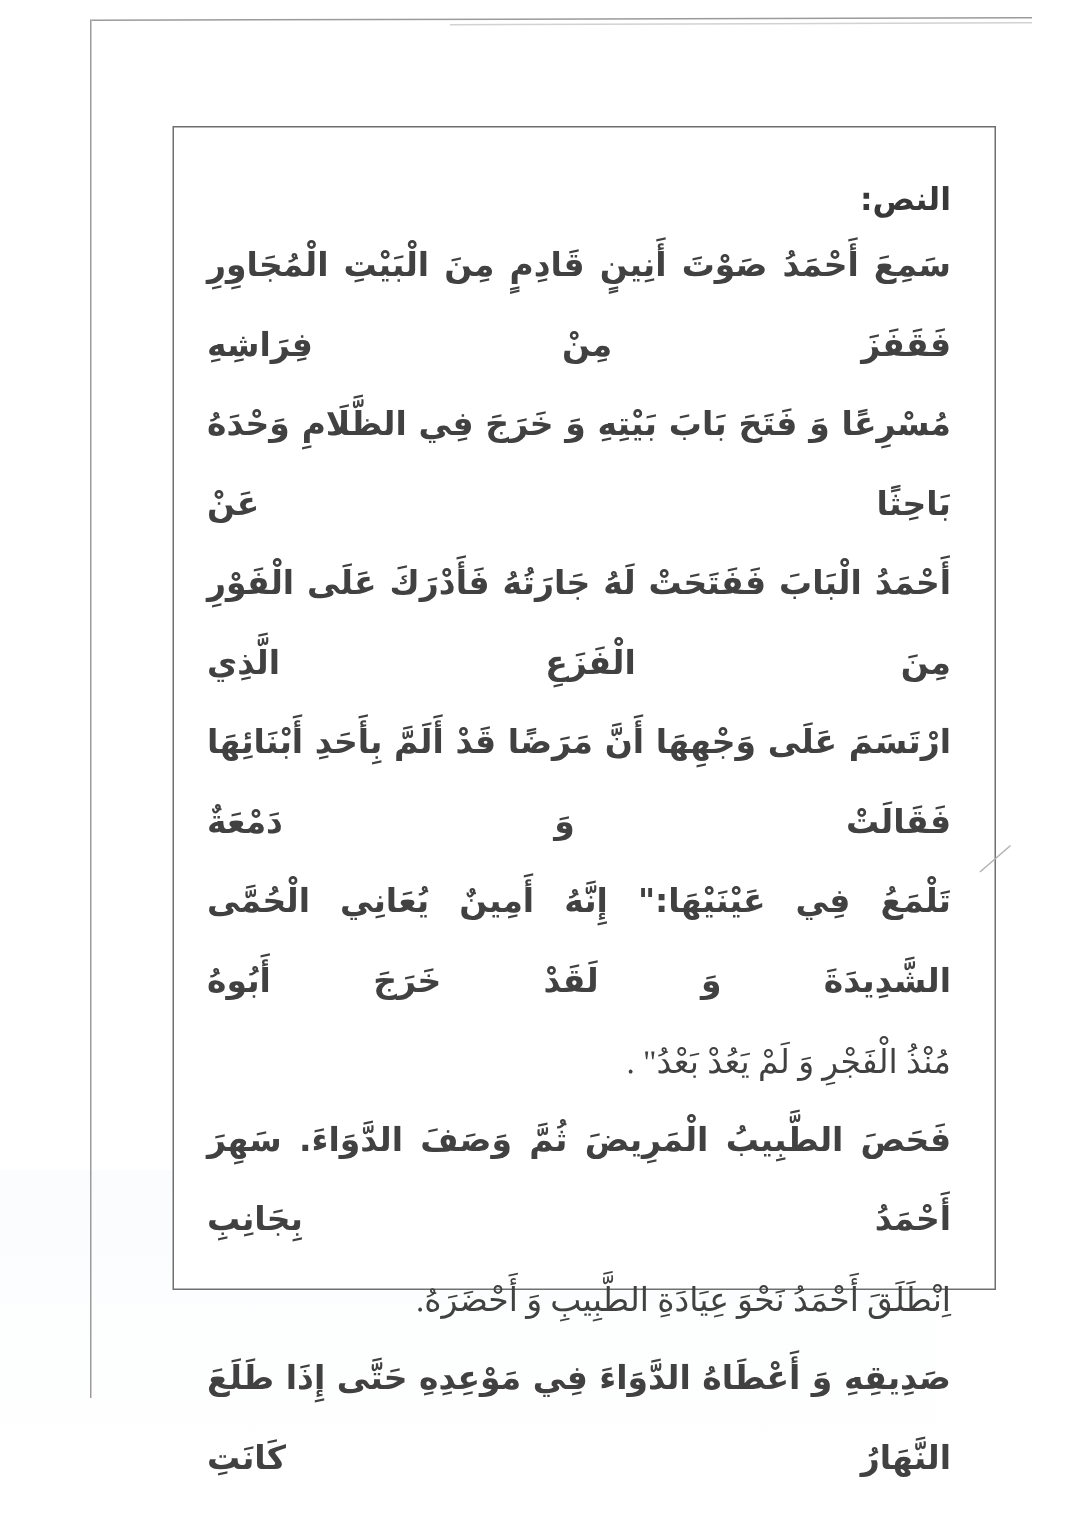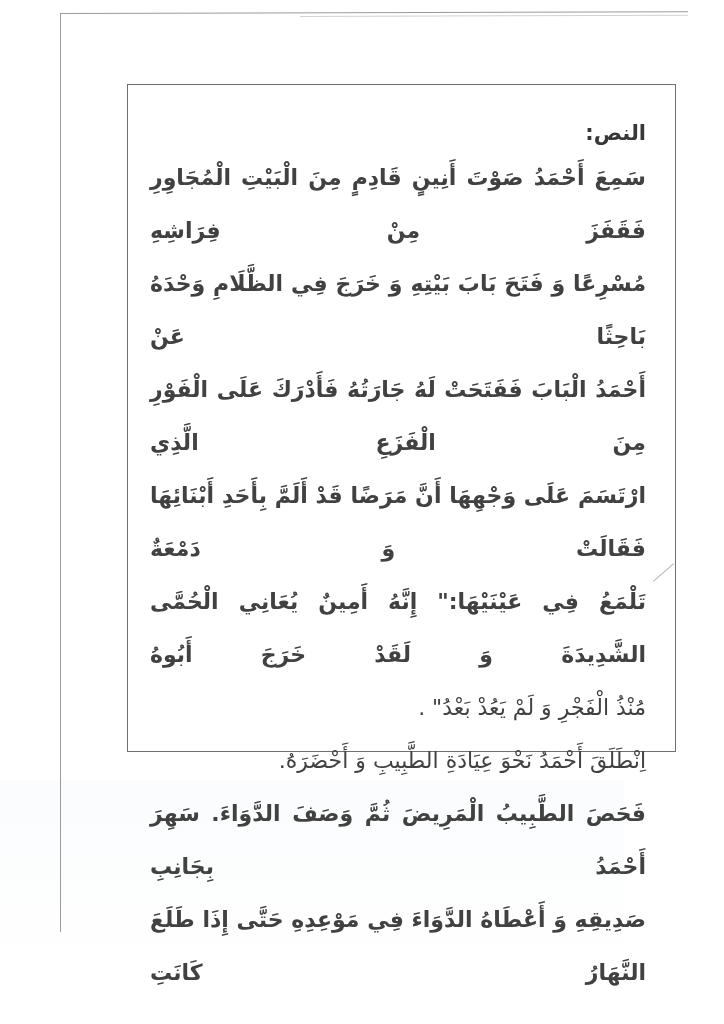--- a/index.html
+++ b/index.html
@@ -41,22 +41,22 @@
   }
   .page-border-left {
     position: absolute;
     left: 60px; top: 13px;
     width: 1px; height: 919px;
     background: #9b9b9b;
   }
   
   .text-frame {
     position: absolute;
-    left: 127px; top: 84px;
-    width: 549px; height: 668px;
+    left: 115px; top: 84px;
+    width: 549px; height: 776px;
     border: 1.5px solid #6f6f6f;
     box-sizing: border-box;
     background: #ffffff;
   }
   .text-content {
     direction: rtl;
     padding: 30px 29px 0 22px;
     color: #414141;
     font-size: 22px;
   }
@@ -71,20 +71,21 @@
     line-height: 53px;
     letter-spacing: 0.2px;
   }
   .text-line.fill {
     text-align: justify;
     text-align-last: justify;
     font-weight: bold;
   }
   .text-line.end {
     text-align: right;
+    font-family: Liberation Serif, serif;
   }
   
   .scan-artifact {
     position: absolute;
     left: 650px; top: 572px;
     width: 27px; height: 1px;
     background: #b3b3b3;
     transform: rotate(-41deg);
   }
 </style>
@@ -99,20 +100,20 @@
 
 <div class="text-frame">
   <div class="text-content">
     <div class="doc-title">النص:</div>
     <div class="text-line fill">سَمِعَ أَحْمَدُ صَوْتَ أَنِينٍ قَادِمٍ مِنَ الْبَيْتِ الْمُجَاوِرِ فَقَفَزَ مِنْ فِرَاشِهِ</div>
     <div class="text-line fill">مُسْرِعًا وَ فَتَحَ بَابَ بَيْتِهِ وَ خَرَجَ فِي الظَّلَامِ وَحْدَهُ بَاحِثًا عَنْ</div>
     <div class="text-line fill">أَحْمَدُ الْبَابَ فَفَتَحَتْ لَهُ جَارَتُهُ فَأَدْرَكَ عَلَى الْفَوْرِ مِنَ الْفَزَعِ الَّذِي</div>
     <div class="text-line fill">ارْتَسَمَ عَلَى وَجْهِهَا أَنَّ مَرَضًا قَدْ أَلَمَّ بِأَحَدِ أَبْنَائِهَا فَقَالَتْ وَ دَمْعَةٌ</div>
     <div class="text-line fill">تَلْمَعُ فِي عَيْنَيْهَا:" إِنَّهُ أَمِينٌ يُعَانِي الْحُمَّى الشَّدِيدَةَ وَ لَقَدْ خَرَجَ أَبُوهُ</div>
     <div class="text-line end">مُنْذُ الْفَجْرِ وَ لَمْ يَعُدْ بَعْدُ" .</div>
+    <div class="text-line fill">فَحَصَ الطَّبِيبُ الْمَرِيضَ ثُمَّ وَصَفَ الدَّوَاءَ. سَهِرَ أَحْمَدُ بِجَانِبِ</div>
     <div class="text-line end">اِنْطَلَقَ أَحْمَدُ نَحْوَ عِيَادَةِ الطَّبِيبِ وَ أَحْضَرَهُ.</div>
-    <div class="text-line fill">فَحَصَ الطَّبِيبُ الْمَرِيضَ ثُمَّ وَصَفَ الدَّوَاءَ. سَهِرَ أَحْمَدُ بِجَانِبِ</div>
     <div class="text-line fill">صَدِيقِهِ وَ أَعْطَاهُ الدَّوَاءَ فِي مَوْعِدِهِ حَتَّى إِذَا طَلَعَ النَّهَارُ كَانَتِ</div>
 
   </div>
 </div>
 
 <div class="scan-artifact"></div>
 
 </body></html>

